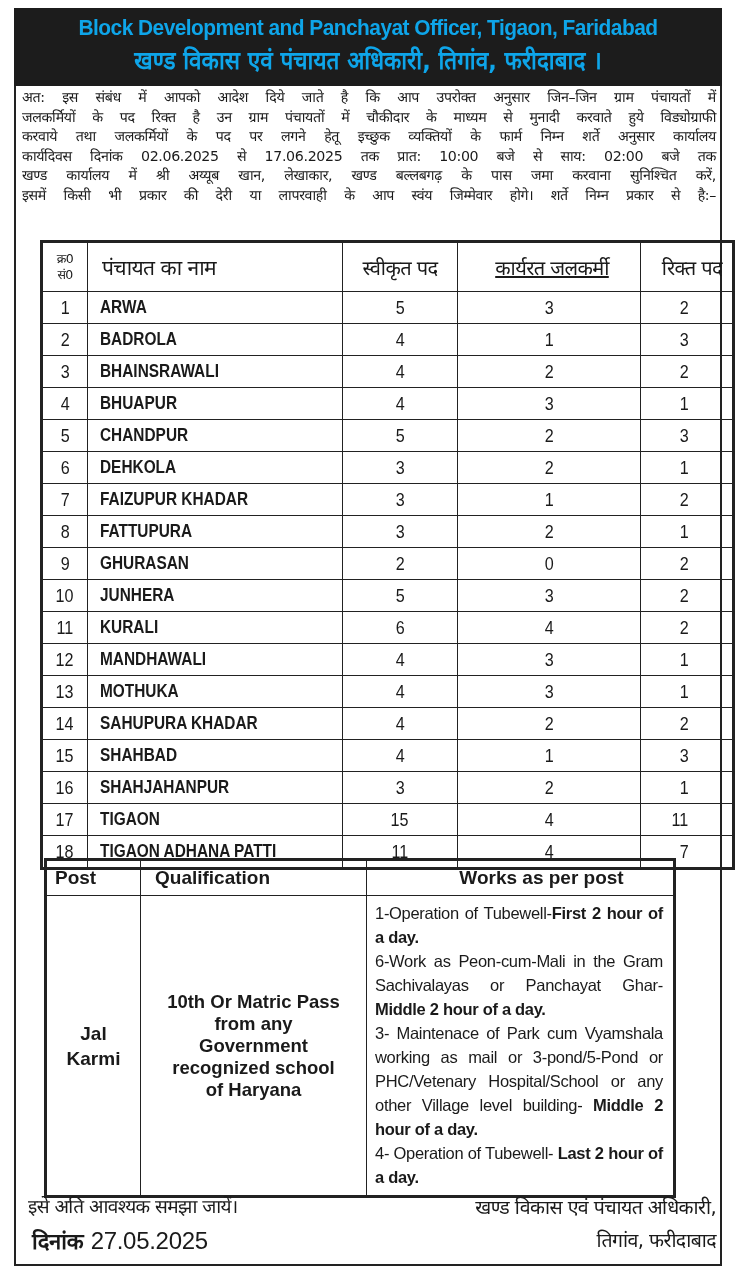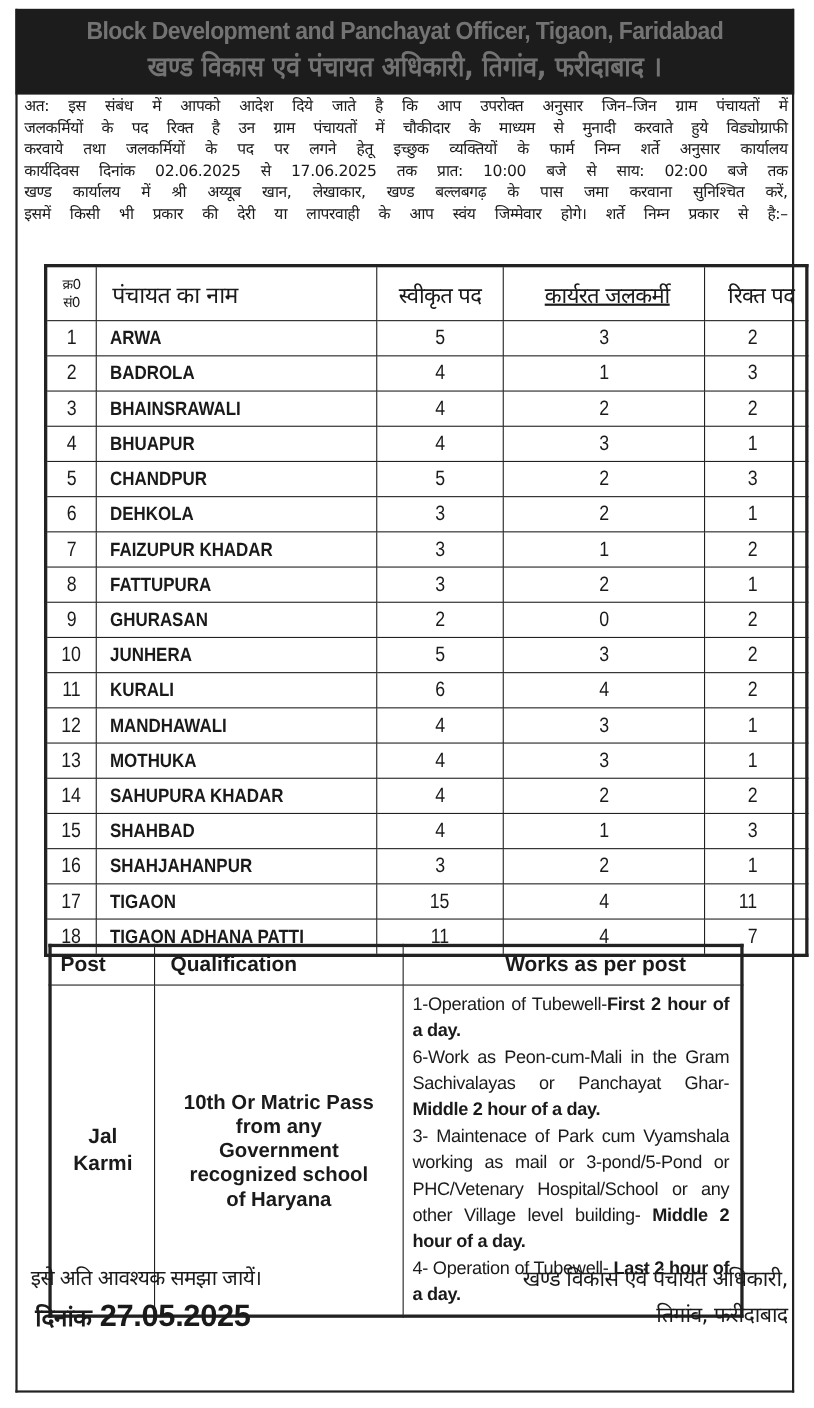--- a/index.html
+++ b/index.html
@@ -1,18 +1,18 @@
 <!DOCTYPE html>
 <html><head>
 <meta charset="utf-8">
 <style>
   html, body { margin:0; padding:0; background:#ffffff; }
   body { width:740px; height:1280px; position:relative; font-family:"Liberation Sans", "DejaVu Sans", sans-serif; color:#1a1a1a; overflow:hidden; }
   .frame { position:absolute; left:14px; top:8px; width:708px; height:1258px; border:2px solid #222; border-top:none; box-sizing:border-box; }
-  .header { position:absolute; left:14px; top:8px; width:708px; height:78px; background:#1c1c1c; color:#737373; text-align:center; box-sizing:border-box; }
+  .header { position:absolute; left:14px; top:8px; width:708px; height:78px; background:#1c1c1c; color:#0ea5e9; text-align:center; box-sizing:border-box; }
   .header .en { font-family:"Liberation Sans", sans-serif; font-weight:bold; font-size:22.5px; letter-spacing:-0.6px; transform:scaleX(0.93); line-height:30px; padding-top:5px; white-space:nowrap; }
   .header .hi { font-family:"DejaVu Sans", sans-serif; font-weight:bold; font-size:25px; line-height:36px; transform:scaleX(0.9); white-space:nowrap; }
   .intro { position:absolute; left:22px; top:88px; width:694px; font-family:"DejaVu Sans", sans-serif; font-size:14.2px; line-height:19.6px; letter-spacing:-0.35px; text-align:justify; }
   .intro .line { display:block; white-space:nowrap; text-align:justify; text-align-last:justify; transform-origin:left; }
   table { border-collapse:collapse;margin-left:16px; }
   .t1 { position:absolute; left:24px; top:240px; width:695px; border:3px solid #222; }
   .t1 td, .t1 th { border:1.5px solid #222; padding:0; font-weight:bold; font-family:"Liberation Sans", sans-serif; }
   .t1 th { font-family:"DejaVu Sans", sans-serif; font-weight:normal; height:48px; font-size:20px; letter-spacing:-0.6px; }
   .t1 th.sn { font-size:12.5px; line-height:16px; width:44px; }
   .t1 th.name { text-align:left; padding-left:14px; width:240px; font-size:21px; }
@@ -33,24 +33,24 @@
   .t2 th { height:32px; font-size:19px; font-weight:bold;padding-left:44px; }
   .t2 th.post { text-align:left; padding-left:8px; width:84px; }
   .t2 th.qual { text-align:left; padding-left:14px; width:210px; }
   .t2 th.works { text-align:center; }
   .t2 td { vertical-align:middle; }
   .t2 td.post { text-align:center; font-weight:bold; font-size:19px; line-height:25px; }
   .t2 td.qual { text-align:center; font-weight:bold; font-size:18.5px; line-height:22px; padding:0 6px; }
   .t2 td.works { font-size:16.5px; line-height:24px; padding:5px 10px 6px 8px; text-align:justify; letter-spacing:-0.3px; }
   .t2 td.works .item { display:block; }
   .t2 td.works b { font-weight:bold; }
-  .footer { position:absolute; left:20px; top:1145px; width:700px; height:72px; font-family:"DejaVu Sans", sans-serif; }
+  .footer { position:absolute; left:20px; top:1190px; width:700px; height:72px; font-family:"DejaVu Sans", sans-serif; }
   .footer .left1 { position:absolute; left:8px; top:3px; font-size:19px; letter-spacing:-0.6px; }
   .footer .left2 { position:absolute; left:12px; top:35px; font-size:22px; font-weight:bold; letter-spacing:-0.3px; }
-  .footer .left2 .date { font-family:"Liberation Sans", sans-serif; font-weight:bold; font-size:28px; }
+  .footer .left2 .date { font-family:"Liberation Sans", sans-serif; font-weight:normal; font-size:24px; }
   .footer .right1 { position:absolute; right:4px; top:3px; font-size:19.5px; letter-spacing:-0.6px; }
   .footer .right2 { position:absolute; right:4px; top:36px; font-size:19.5px; letter-spacing:-0.6px; }
 </style>
 </head>
 <body>
 
 <div class="frame"></div>
 
 <div class="header">
   <div class="en">Block Development and Panchayat Officer, Tigaon, Faridabad</div>

